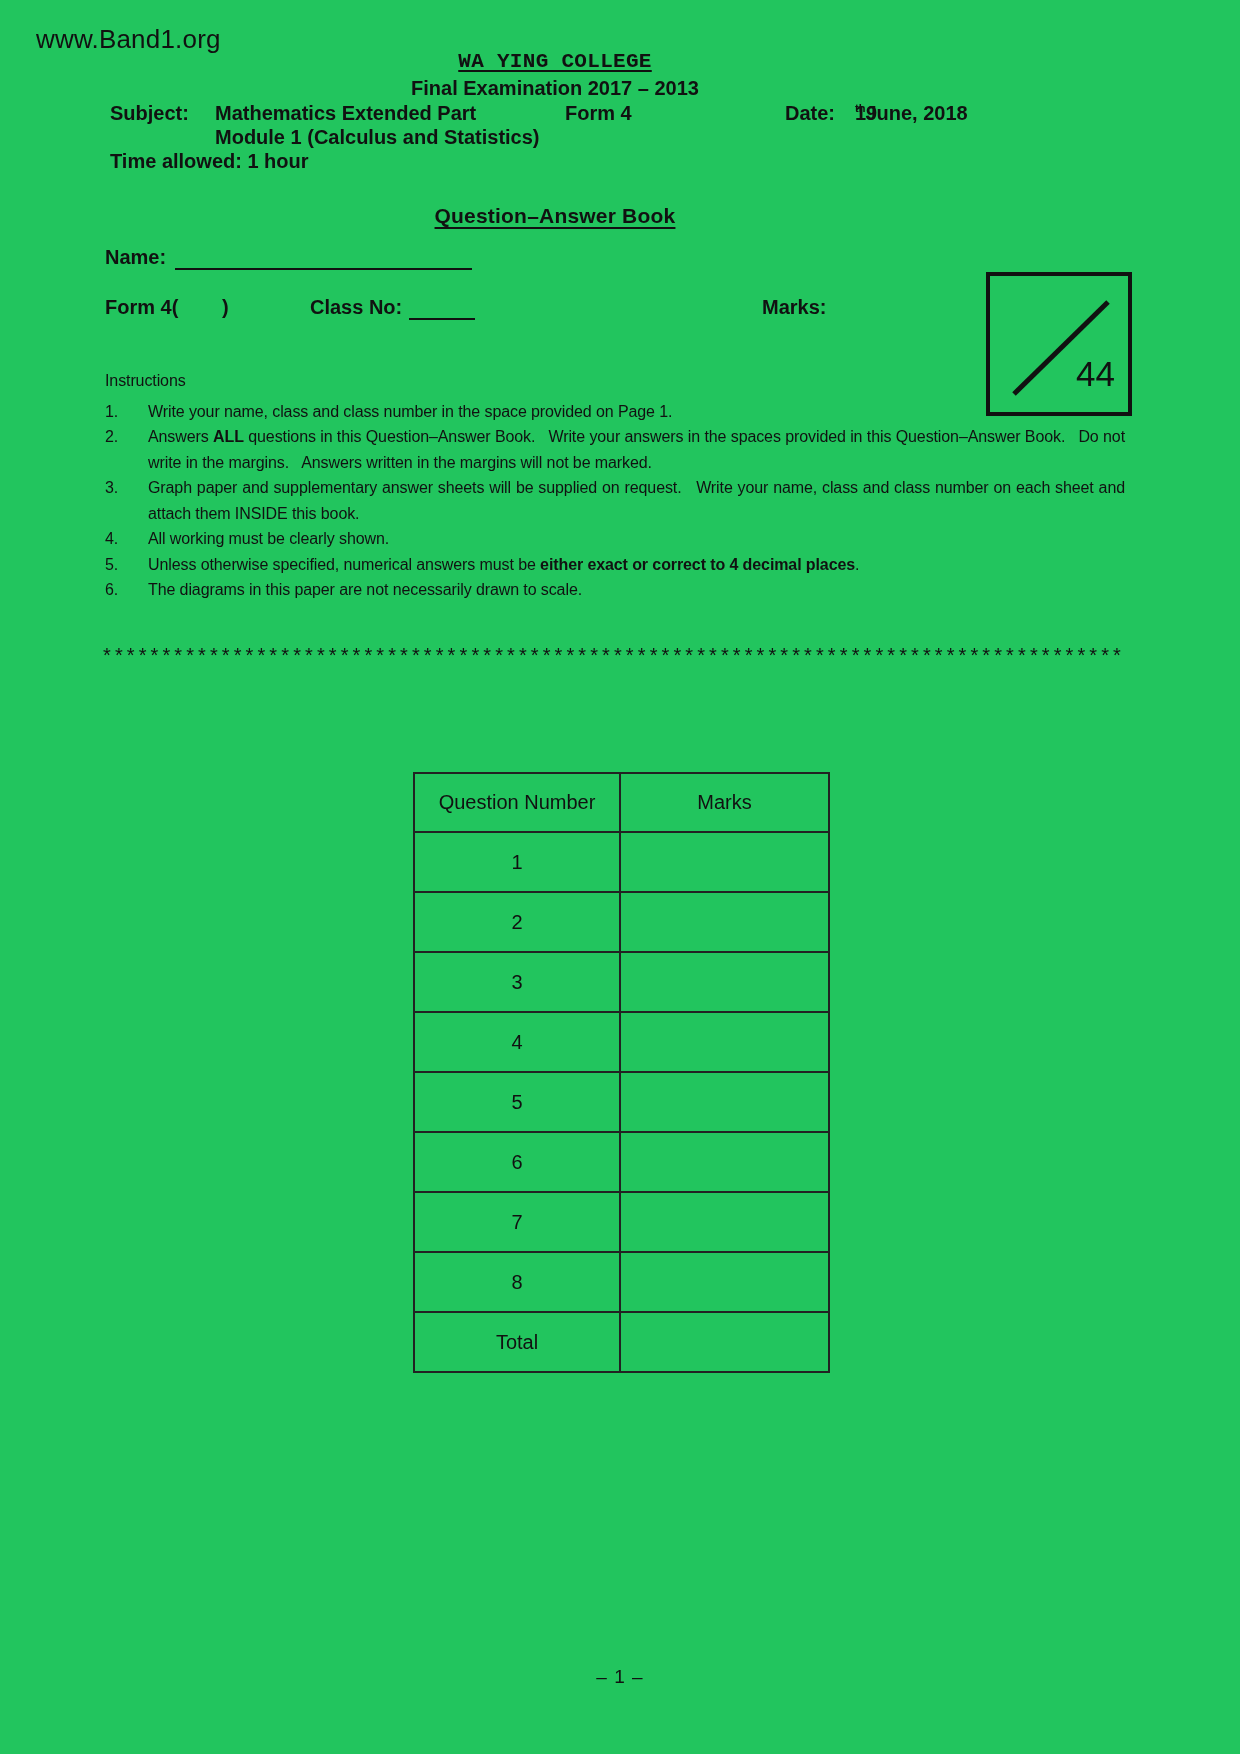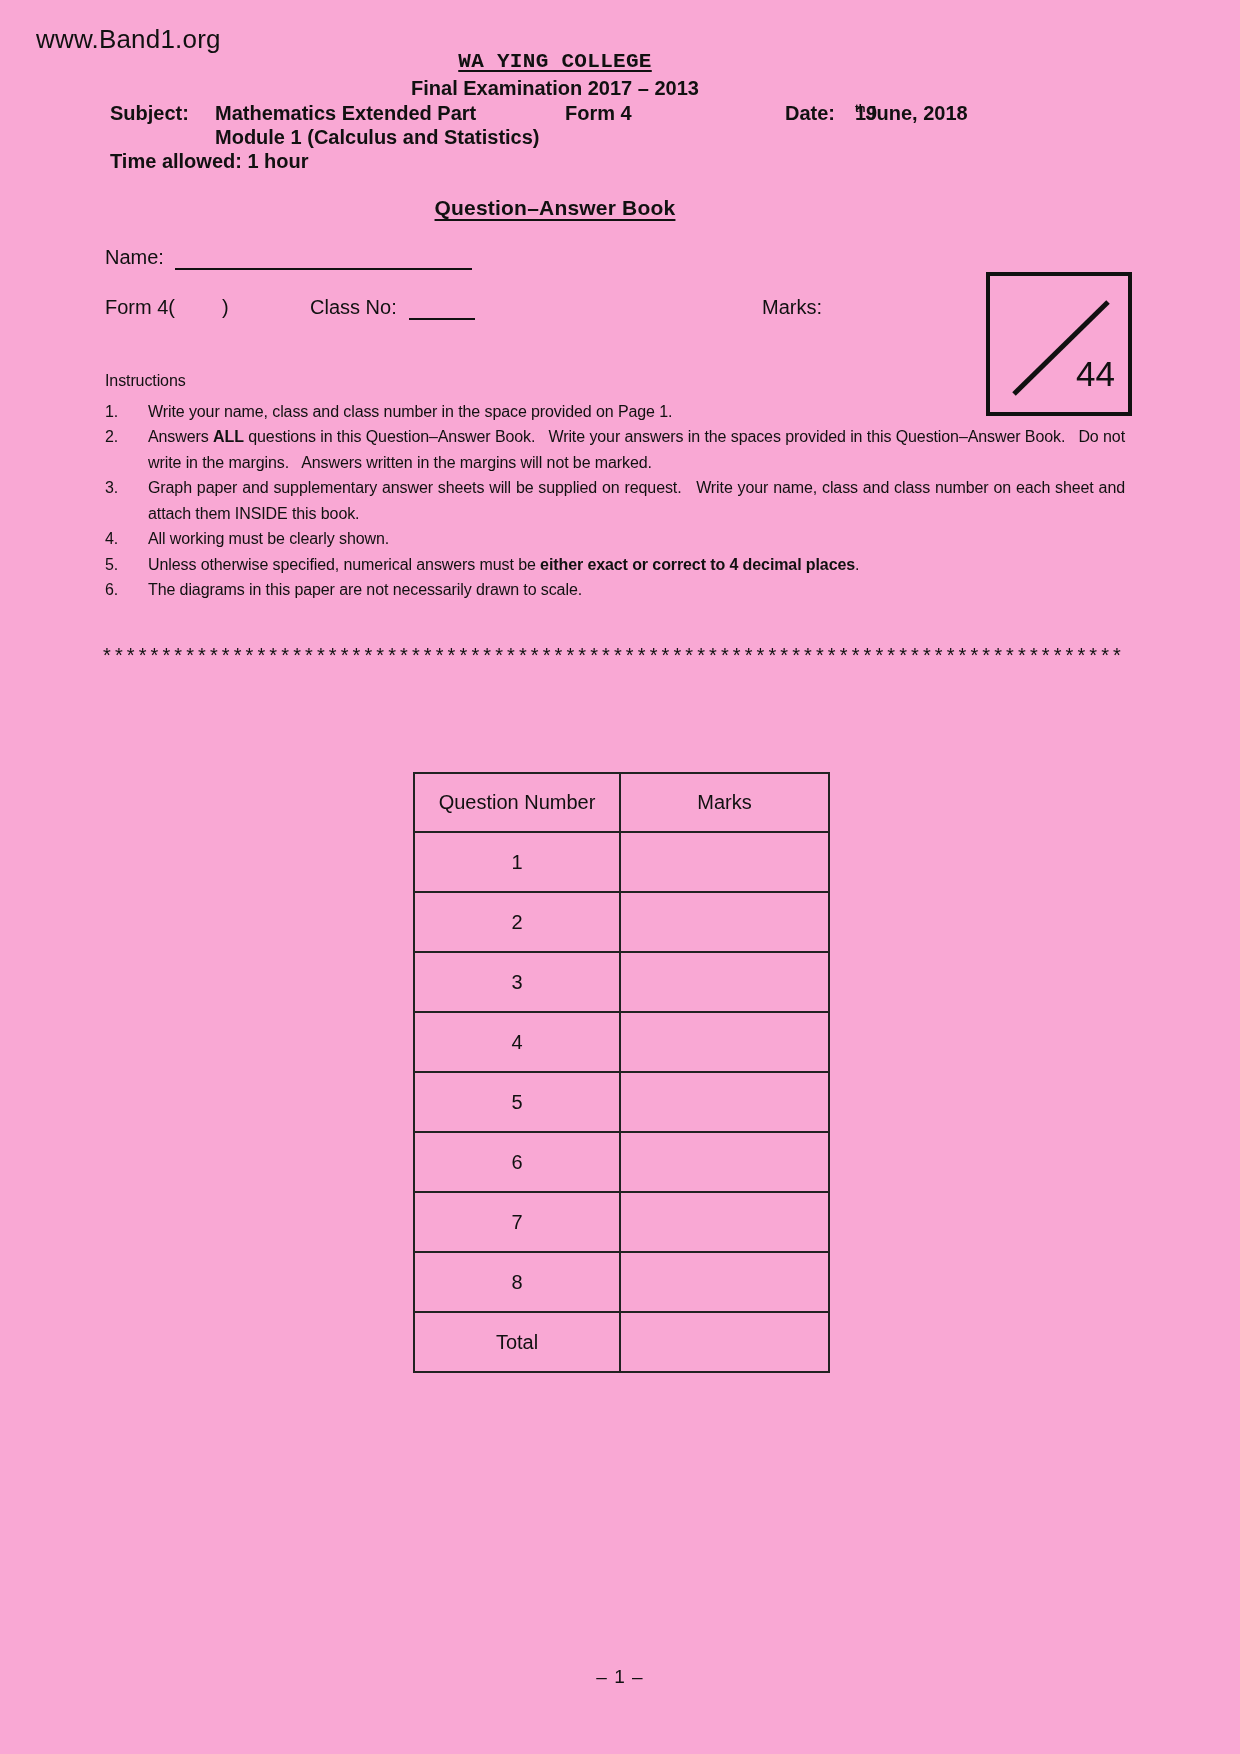--- a/index.html
+++ b/index.html
@@ -1,37 +1,37 @@
 <!DOCTYPE html>
 <html><head>
 <meta charset="utf-8">
 <style>
   html,body{margin:0;padding:0;background:#e8e8e8;}
   .page{
     position:relative;
     width:1240px;height:1754px;
     margin:0 auto;
-    background:#f9a8d4;
+    background:#22c55e;
     color:#111;
     font-family:"Liberation Sans", sans-serif;
     overflow:hidden;
   }
   .abs{position:absolute;}
   .b{font-weight:bold;}
   .watermark{left:36px;top:24px;font-size:26px;letter-spacing:0.2px;}
   .header-block{left:105px;top:50px;width:900px;text-align:center;}
   .college{font-size:21px;font-weight:bold;text-decoration:underline;text-decoration-thickness:2px;text-underline-offset:3px;letter-spacing:0.3px;font-family:Liberation Mono, monospace;}
   .exam{font-size:20px;font-weight:bold;margin-top:4px;}
   .subj-row{left:0;width:1180px;height:26px;font-size:20px;font-weight:bold;}
   .subj-row span{position:absolute;white-space:nowrap;}
   sup{font-size:11px;vertical-align:super;line-height:0;}
-  .book-title-wrap{left:105px;top:196px;width:900px;text-align:center;}
+  .book-title-wrap{left:105px;top:204px;width:900px;text-align:center;}
   .book-title{font-size:21px;font-weight:bold;text-decoration:underline;text-decoration-thickness:2px;text-underline-offset:4px;letter-spacing:0.2px;}
   .fill-row{font-size:20px;}
-  .fill-row span{position:absolute;white-space:nowrap;}
+  .fill-row span{position:absolute;white-space:nowrap;font-weight:bold;}
   .uline{display:inline-block;border-bottom:2px solid #111;}
   .marks-box{
     left:986px;top:272px;width:138px;height:136px;
     border:4px solid #111;
   }
   .marks-box svg{position:absolute;left:0;top:0;}
   .marks-total{position:absolute;right:13px;bottom:18px;font-size:35px;margin-top:38px;}
   .instructions{left:105px;top:368px;width:1020px;font-size:16px;line-height:25.5px;letter-spacing:-0.1px;}
   .instr-title{margin-bottom:5px;}
   .instr-item{display:flex;}

